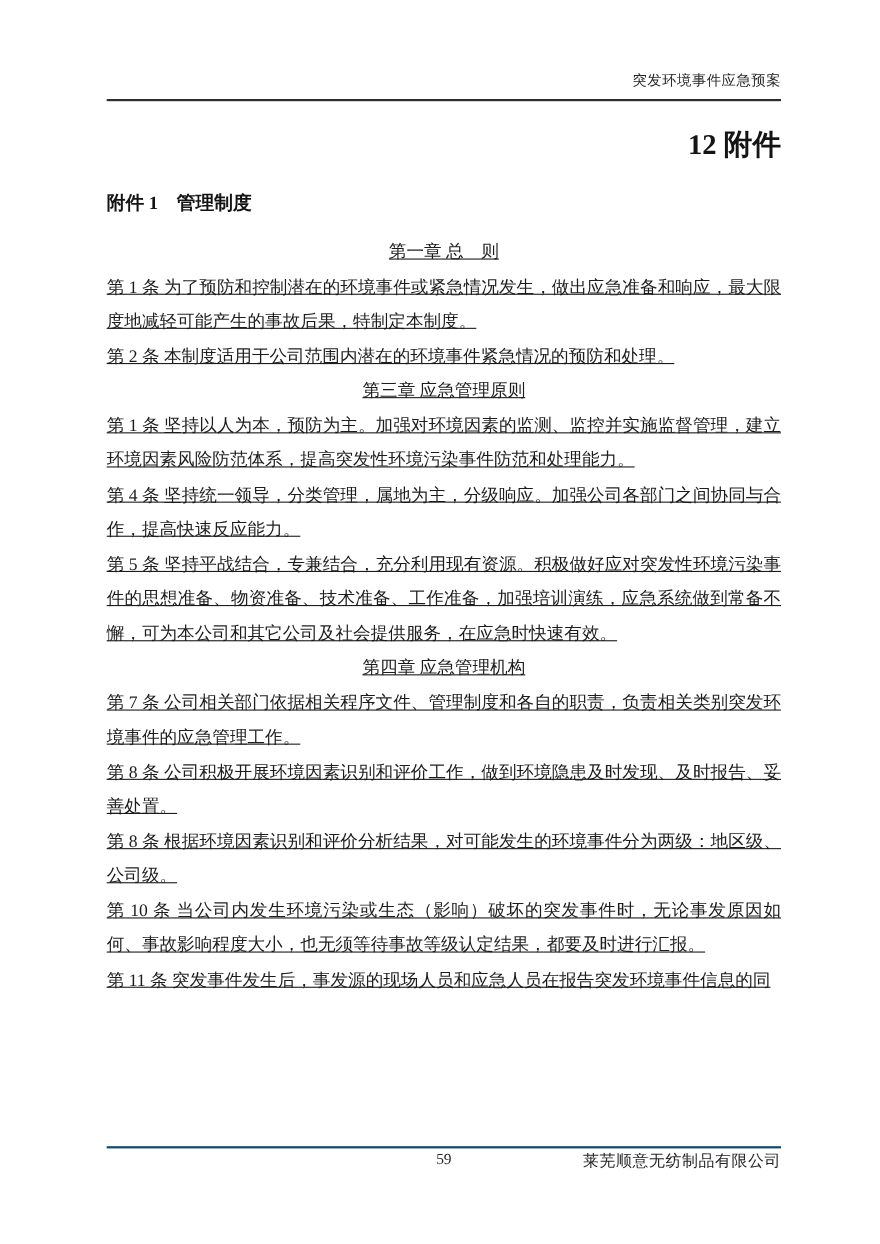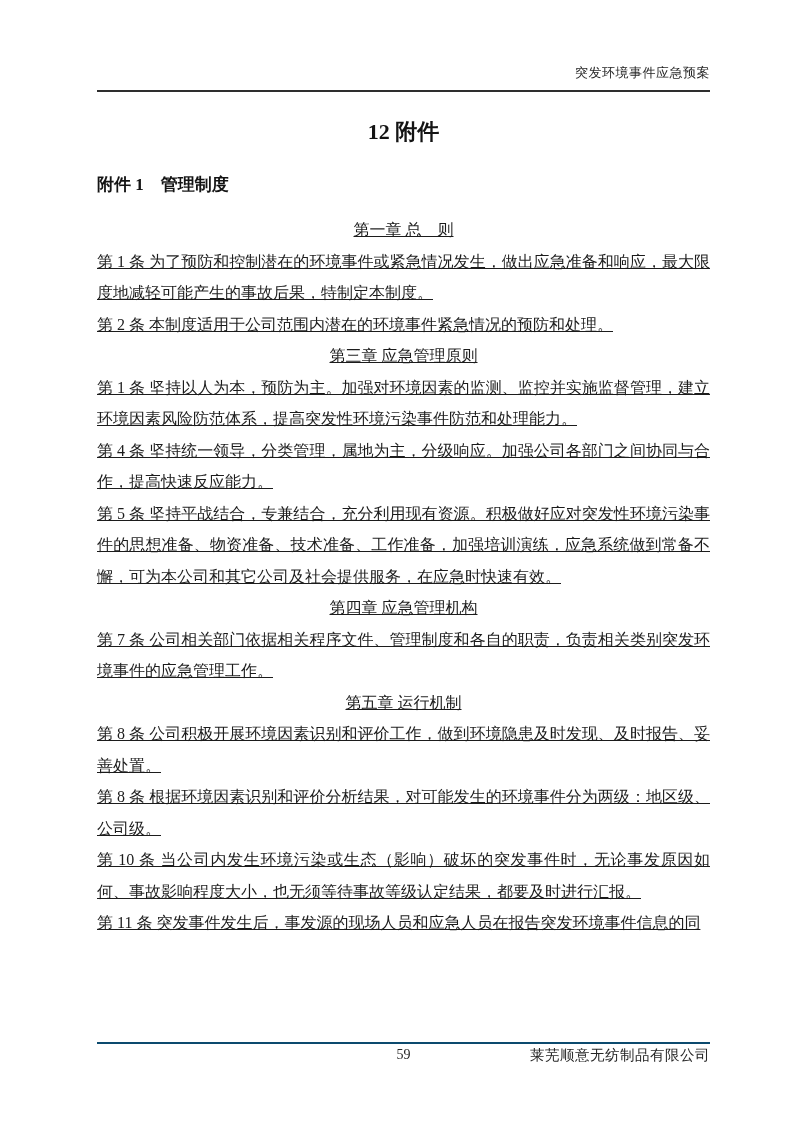--- a/index.html
+++ b/index.html
@@ -35,22 +35,22 @@
     position: absolute;
     left: 97px;
     top: 108px;
     width: 613px;
     font-size: 16px;
     line-height: 31.5px;
     color: #1c1c1c;
   }
   .doc-title {
     margin: 10px 0 0 0;
-    text-align: center;
-    font-size: 22px;
+    text-align: right;
+    font-size: 26px;
     font-weight: bold;
     line-height: 28px;
     color: #141414;
   }
   .attachment-title {
     margin: 26px 0 16px 0;
     font-size: 17px;
     font-weight: bold;
     line-height: 26px;
     color: #141414;
@@ -108,21 +108,20 @@
     <div class="blocks">
       <p class="chapter">第一章 总　则</p>
       <p class="article">第 1 条 为了预防和控制潜在的环境事件或紧急情况发生，做出应急准备和响应，最大限度地减轻可能产生的事故后果，特制定本制度。</p>
       <p class="article">第 2 条 本制度适用于公司范围内潜在的环境事件紧急情况的预防和处理。</p>
       <p class="chapter">第三章 应急管理原则</p>
       <p class="article">第 1 条 坚持以人为本，预防为主。加强对环境因素的监测、监控并实施监督管理，建立环境因素风险防范体系，提高突发性环境污染事件防范和处理能力。</p>
       <p class="article">第 4 条 坚持统一领导，分类管理，属地为主，分级响应。加强公司各部门之间协同与合作，提高快速反应能力。</p>
       <p class="article">第 5 条 坚持平战结合，专兼结合，充分利用现有资源。积极做好应对突发性环境污染事件的思想准备、物资准备、技术准备、工作准备，加强培训演练，应急系统做到常备不懈，可为本公司和其它公司及社会提供服务，在应急时快速有效。</p>
       <p class="chapter">第四章 应急管理机构</p>
       <p class="article">第 7 条 公司相关部门依据相关程序文件、管理制度和各自的职责，负责相关类别突发环境事件的应急管理工作。</p>
-      <p class="chapter">第五章 运行机制</p>
       <p class="article">第 8 条 公司积极开展环境因素识别和评价工作，做到环境隐患及时发现、及时报告、妥善处置。</p>
       <p class="article">第 8 条 根据环境因素识别和评价分析结果，对可能发生的环境事件分为两级：地区级、公司级。</p>
       <p class="article">第 10 条 当公司内发生环境污染或生态（影响）破坏的突发事件时，无论事发原因如何、事故影响程度大小，也无须等待事故等级认定结果，都要及时进行汇报。</p>
       <p class="article">第 11 条 突发事件发生后，事发源的现场人员和应急人员在报告突发环境事件信息的同</p>
     </div>
 
   </div>
 
   <div class="page-footer">
     <span class="page-number">59</span>

